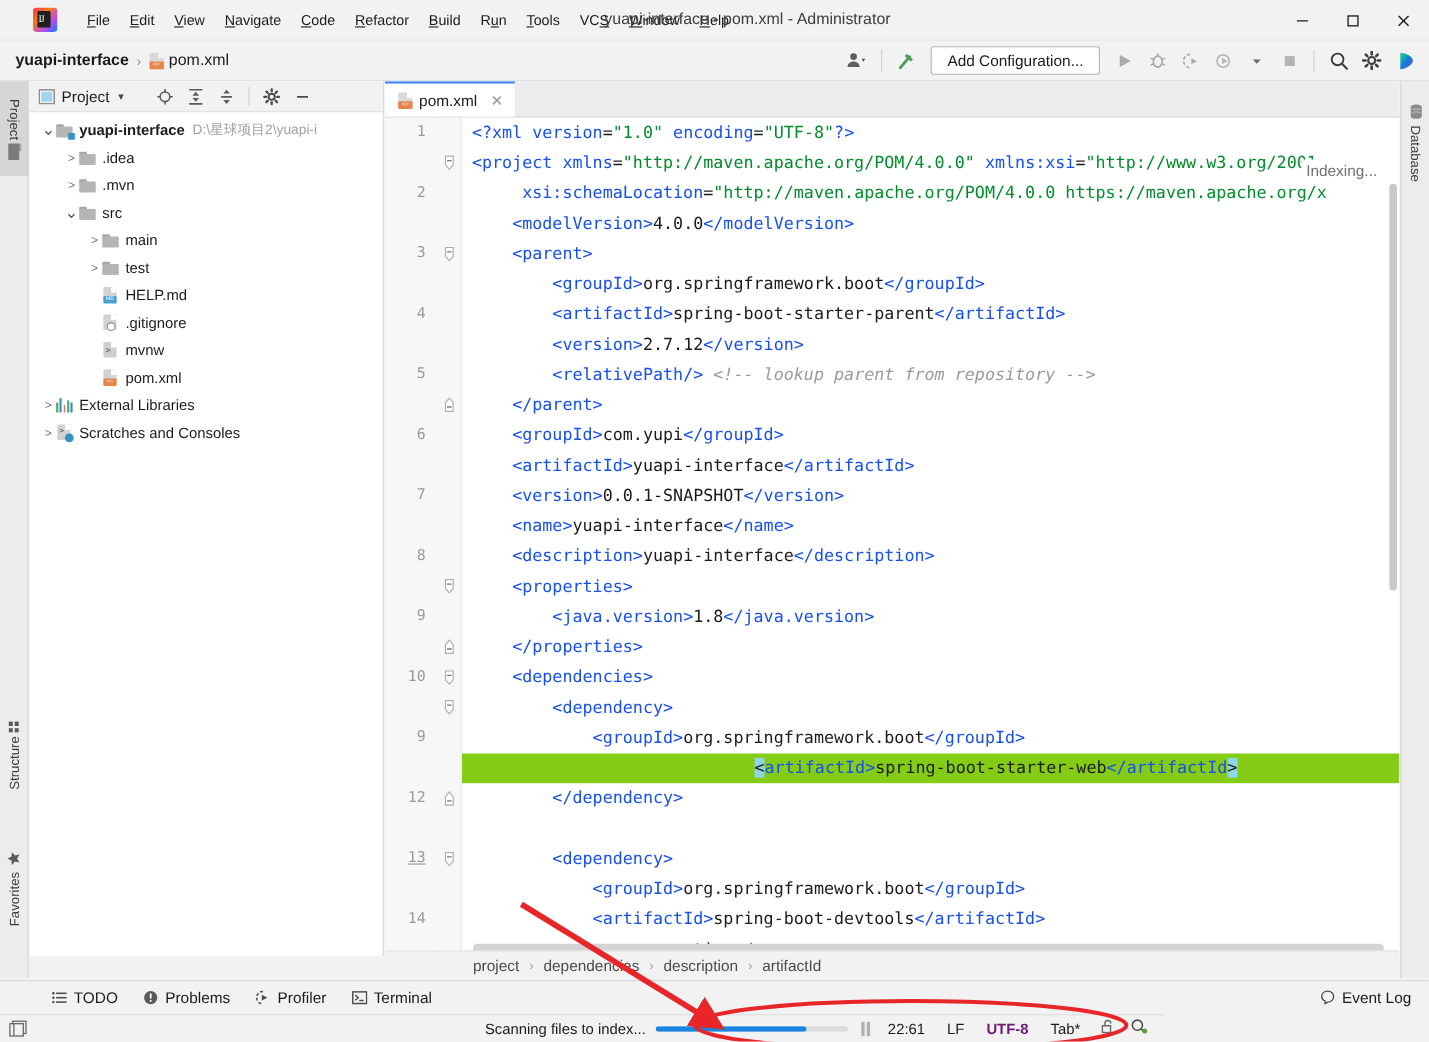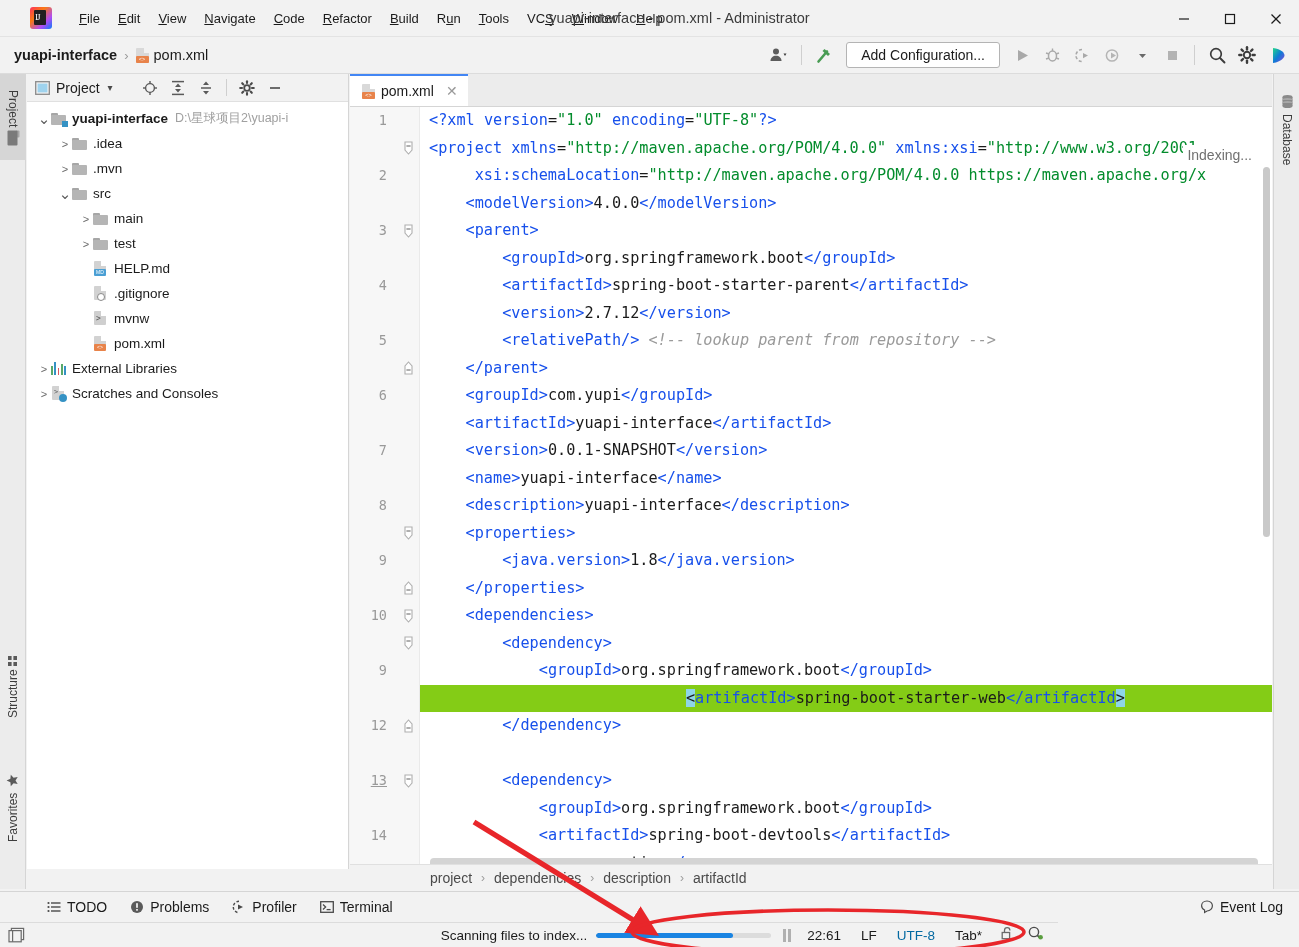--- a/index.html
+++ b/index.html
@@ -189,21 +189,21 @@
      color:#1b1b1b; padding-right:16px; }
 
   
   .statusbar {
     position:absolute; left:0; top:922px; width:1058px; height:25px;
     background:#f2f2f2; display:flex; align-items:center; border-top:1px solid #dcdcdc;
   }
   .st-left { margin-left:8px; display:flex; align-items:center; }
   .st-right { margin-left:auto; display:flex; align-items:center; gap:0px; padding-right:8px;}
   .st-item { font-size:13.5px; color:#1b1b1b; padding:0 10px; }
-  .st-item.dim { color:#0369a1; }
+  .st-item.dim { color:#701a75;font-weight:bold; }
   .progress-wrap { display:flex; align-items:center; gap:9px; margin-right:6px; }
   .progress-label { font-size:13.5px; color:#1b1b1b; }
   .pbar { width:175px; height:5px; background:#dcdcdc; border-radius:3px; overflow:hidden; }
   .pbar i { display:block; height:100%; background:#1a84e2; border-radius:3px; }
   .pstop { display:flex; gap:2px; margin-left:3px; }
   .pstop i { width:3px; height:13px; background:#b0b0b0; display:block; }
 
   
   .annot { position:absolute; left:0; top:0; width:1299px; height:947px; pointer-events:none; }
 </style>

